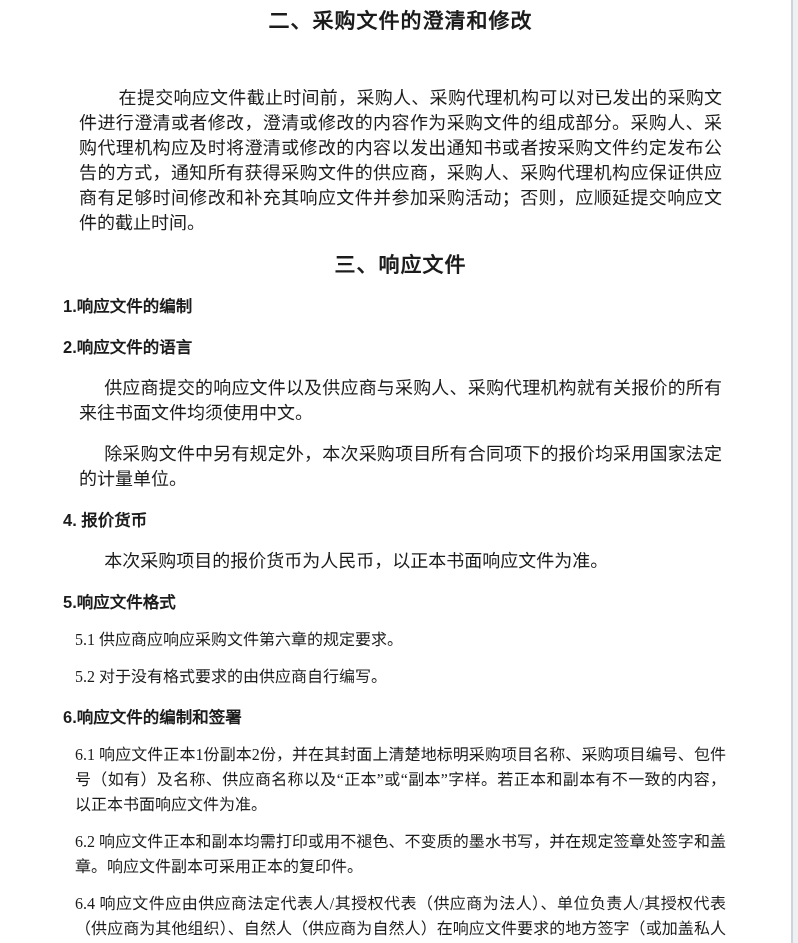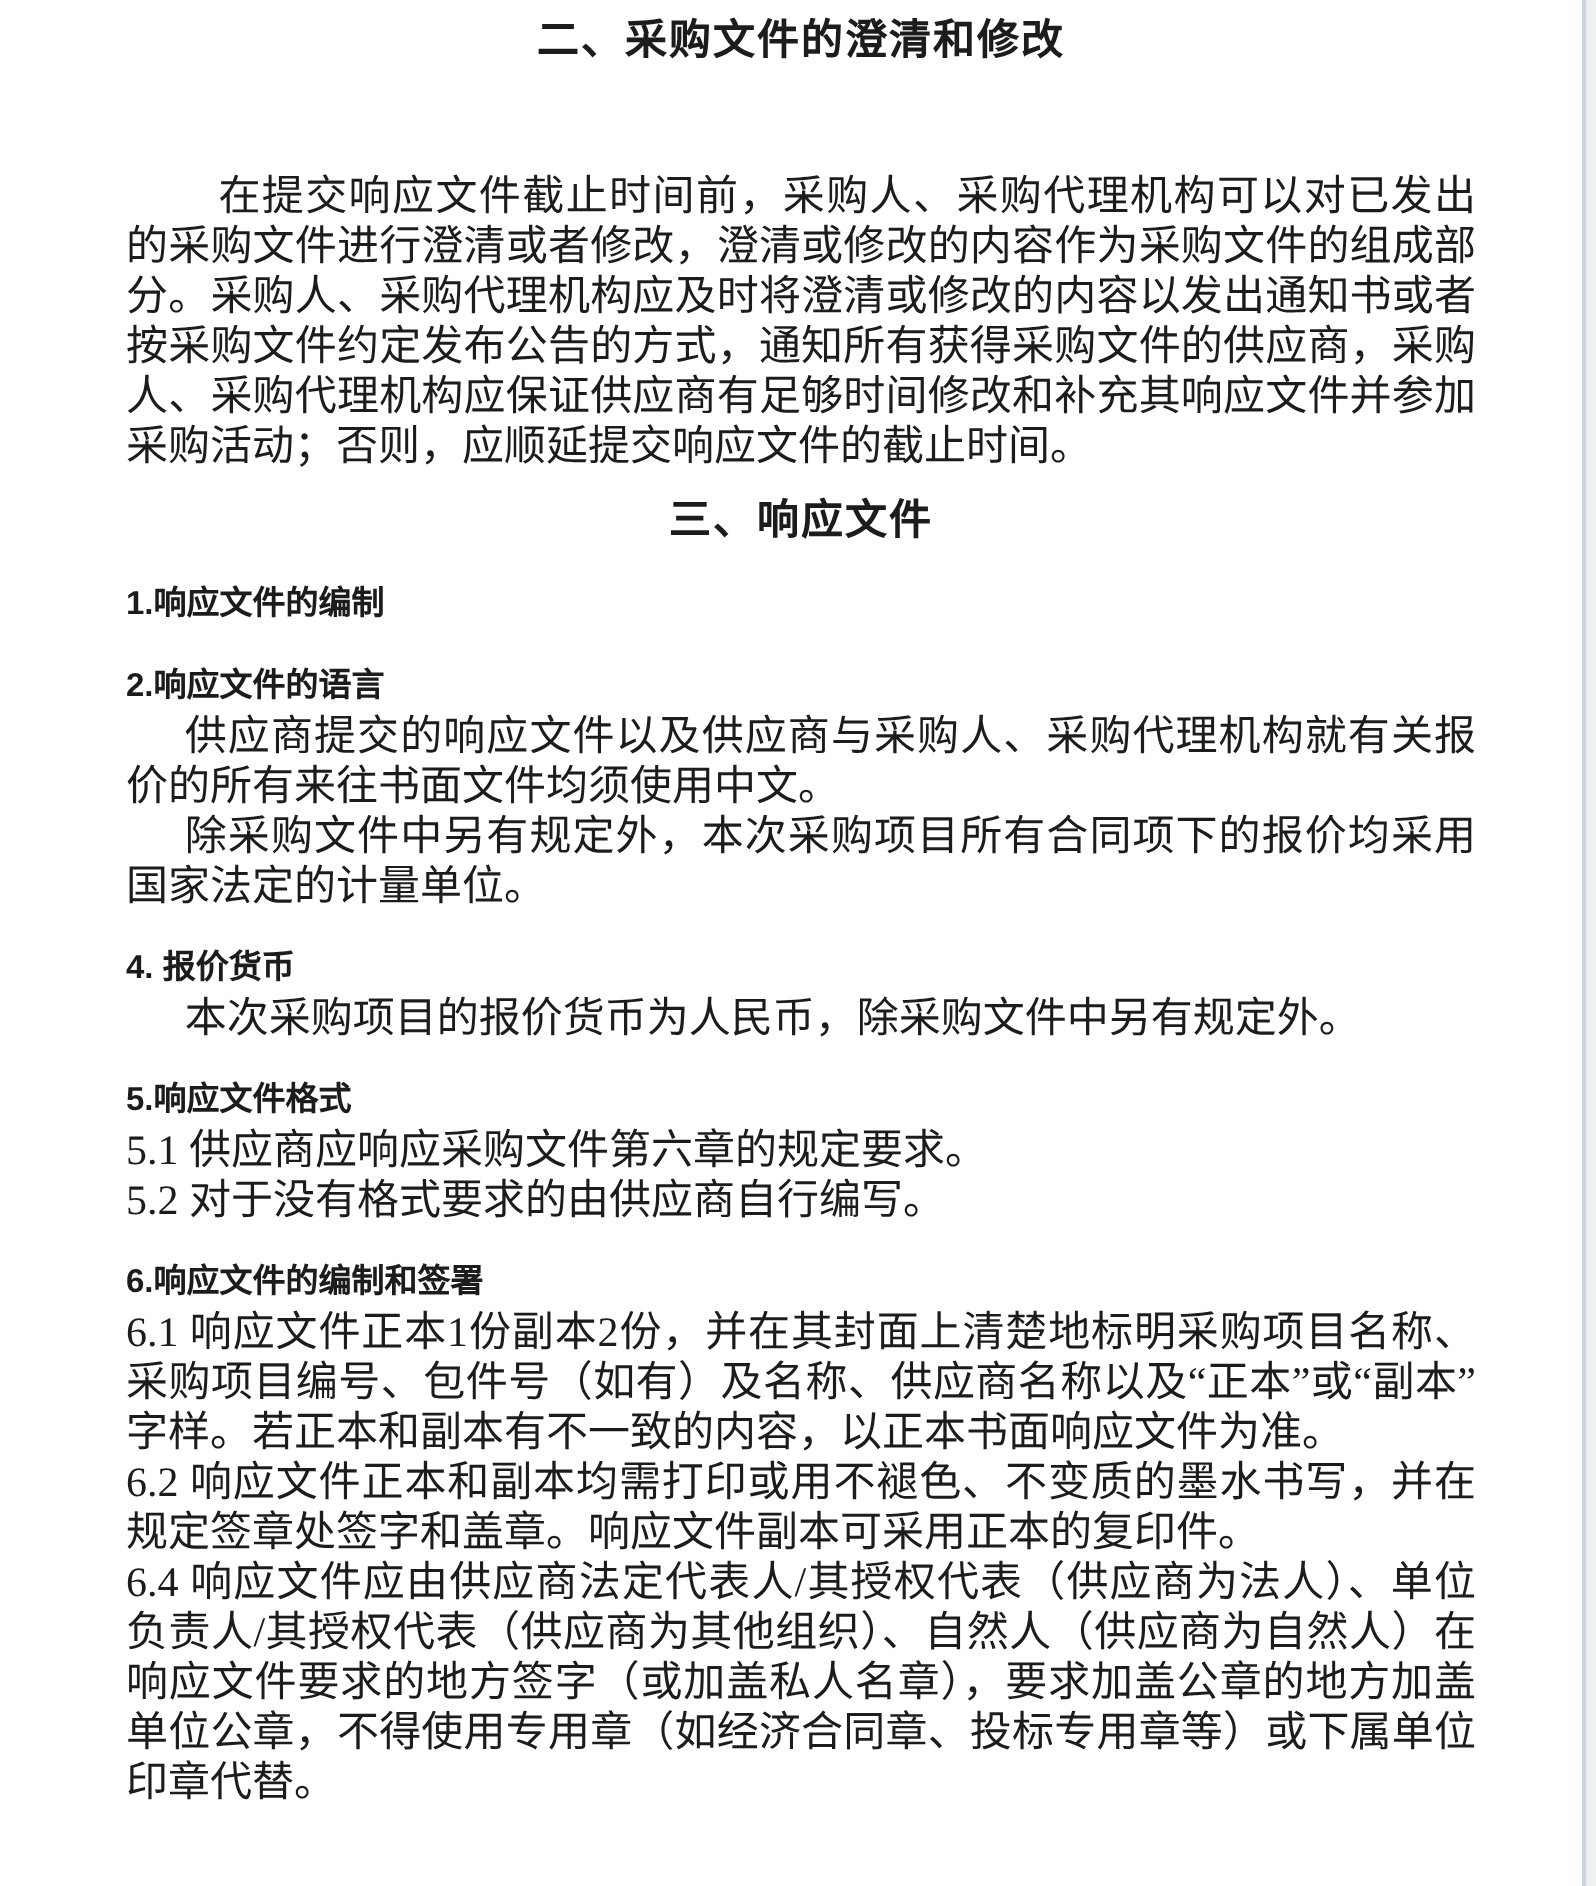--- a/index.html
+++ b/index.html
@@ -28,38 +28,38 @@
     line-height: 26px;
     font-weight: bold;
     text-align: center;
     margin: 0 0 52px 0;
     letter-spacing: 1px;
   }
   .doc-title.second {
     margin: 12px 0 8px 0;
   }
   .body-text {
-    font-size: 21px;
+    font-size: 18px;
     line-height: 25px;
-    margin: 0;
+    margin: 16px;
     text-align: justify;
   }
   .indent-2 { text-indent: 2.2em; }
   .indent-1 { text-indent: 1.4em; }
   .num-heading {
     font-family: "Liberation Sans", "DejaVu Sans", sans-serif;
     font-size: 16.5px;
     line-height: 25px;
     font-weight: bold;
     margin: 16px 0 0 0;
   }
   .clause {
-    font-size: 21px;
+    font-size: 16px;
     line-height: 25px;
-    margin: 0;
+    margin: 12px;
     text-align: justify;
   }
   .page-edge-line {
     position: absolute;
     top: 0;
     right: 5px;
     width: 2px;
     height: 943px;
     background: #cdd4dd;
   }
@@ -85,21 +85,21 @@
     <h1 class="doc-title second">三、响应文件</h1>
 
     <h2 class="num-heading">1.响应文件的编制</h2>
 
     <h2 class="num-heading">2.响应文件的语言</h2>
     <p class="body-text indent-1">供应商提交的响应文件以及供应商与采购人、采购代理机构就有关报价的所有来往书面文件均须使用中文。</p>
 
     <p class="body-text indent-1">除采购文件中另有规定外，本次采购项目所有合同项下的报价均采用国家法定的计量单位。</p>
 
     <h2 class="num-heading">4. 报价货币</h2>
-    <p class="body-text indent-1">本次采购项目的报价货币为人民币，除采购文件中另有规定外。</p>
+    <p class="body-text indent-1">本次采购项目的报价货币为人民币，以正本书面响应文件为准。</p>
 
     <h2 class="num-heading">5.响应文件格式</h2>
     <p class="clause">5.1 供应商应响应采购文件第六章的规定要求。</p>
     <p class="clause">5.2 对于没有格式要求的由供应商自行编写。</p>
 
     <h2 class="num-heading">6.响应文件的编制和签署</h2>
     <p class="clause">6.1 响应文件正本1份副本2份，并在其封面上清楚地标明采购项目名称、采购项目编号、包件号（如有）及名称、供应商名称以及“正本”或“副本”字样。若正本和副本有不一致的内容，以正本书面响应文件为准。</p>
     <p class="clause">6.2 响应文件正本和副本均需打印或用不褪色、不变质的墨水书写，并在规定签章处签字和盖章。响应文件副本可采用正本的复印件。</p>
     <p class="clause">6.4 响应文件应由供应商法定代表人/其授权代表（供应商为法人）、单位负责人/其授权代表（供应商为其他组织）、自然人（供应商为自然人）在响应文件要求的地方签字（或加盖私人名章），要求加盖公章的地方加盖单位公章，不得使用专用章（如经济合同章、投标专用章等）或下属单位印章代替。</p>
 

